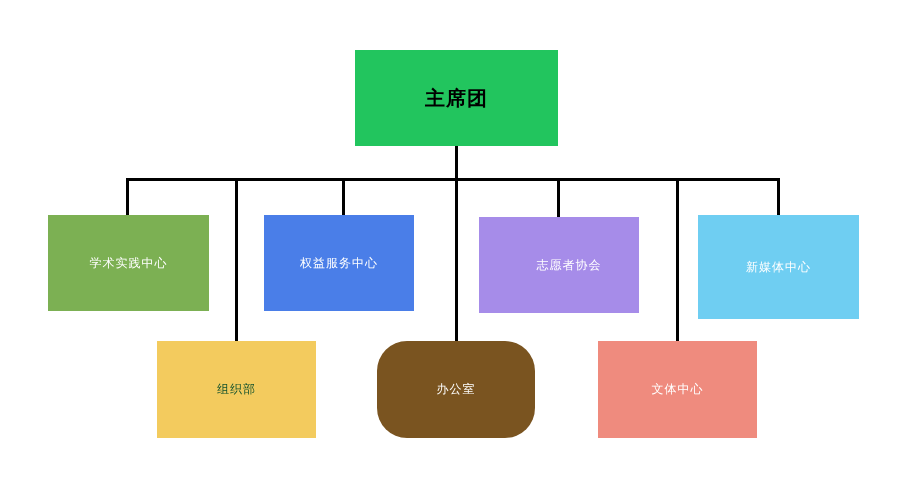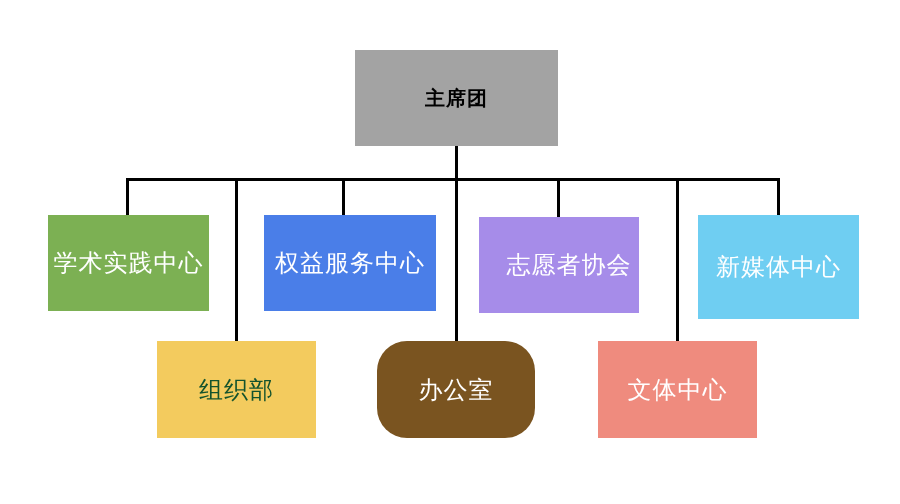--- a/index.html
+++ b/index.html
@@ -11,37 +11,37 @@
     width: 900px;
     height: 504px;
     background: #ffffff;
     overflow: hidden;
   }
   .node {
     position: absolute;
     display: flex;
     align-items: center;
     justify-content: center;
-    font-size: 24px;
+    font-size: 12px;
     letter-spacing: 1px;
     text-align: center;
     box-sizing: border-box;
   }
   .node.root {
     font-size: 20px;
     font-weight: bold;
   }
   .line {
     position: absolute;
   }
   
   #node-root   { left: 355px; top:  50px; width: 203px; height: 96px; }
   
   #node-c0     { left:  48px; top: 215px; width: 161px; height: 96px; }
-  #node-c2     { left: 264px; top: 215px; width: 172px; height: 96px; }
+  #node-c2     { left: 264px; top: 215px; width: 150px; height: 96px; }
   #node-c4     { left: 479px; top: 217px; width: 160px; height: 96px; }
   #node-c6     { left: 698px; top: 215px; width: 161px; height: 104px; }
   
   #node-c1     { left: 157px; top: 341px; width: 159px; height: 97px; }
   #node-c3     { left: 377px; top: 341px; width: 158px; height: 97px; border-radius: 30px; }
   #node-c5     { left: 598px; top: 341px; width: 159px; height: 97px; }
   
   #line-bus        { left: 127px; top: 178px; width: 653px; height: 3px; }
   #line-root-drop  { left: 455px; top: 146px; width: 3px;  height: 35px; }
   #line-drop-c0    { left: 126px; top: 178px; width: 3px;  height: 37px; }
@@ -60,21 +60,21 @@
   <div class="line" id="line-root-drop" style="background-color: rgb(0, 0, 0);"></div>
   <div class="line" id="line-bus" style="background-color: rgb(0, 0, 0);"></div>
   <div class="line" id="line-drop-c0" style="background-color: rgb(0, 0, 0);"></div>
   <div class="line" id="line-drop-c1" style="background-color: rgb(0, 0, 0);"></div>
   <div class="line" id="line-drop-c2" style="background-color: rgb(0, 0, 0);"></div>
   <div class="line" id="line-drop-c3" style="background-color: rgb(0, 0, 0);"></div>
   <div class="line" id="line-drop-c4" style="background-color: rgb(0, 0, 0);"></div>
   <div class="line" id="line-drop-c5" style="background-color: rgb(0, 0, 0);"></div>
   <div class="line" id="line-drop-c6" style="background-color: rgb(0, 0, 0);"></div>
 
-  <div class="node root" id="node-root" style="background-color: #a3a3a3;">
+  <div class="node root" id="node-root" style="background-color: #22c55e;">
     <span style="color: rgb(0, 0, 0);">主席团</span>
   </div>
 
   <div class="node" id="node-c0" style="background-color: rgb(124, 176, 83);">
     <span style="color: rgb(255, 255, 255);">学术实践中心</span>
   </div>
   <div class="node" id="node-c2" style="background-color: rgb(74, 126, 232);">
     <span style="color: rgb(255, 255, 255);">权益服务中心</span>
   </div>
   <div class="node" id="node-c4" style="background-color: rgb(166, 140, 233); padding-left: 20px;">

